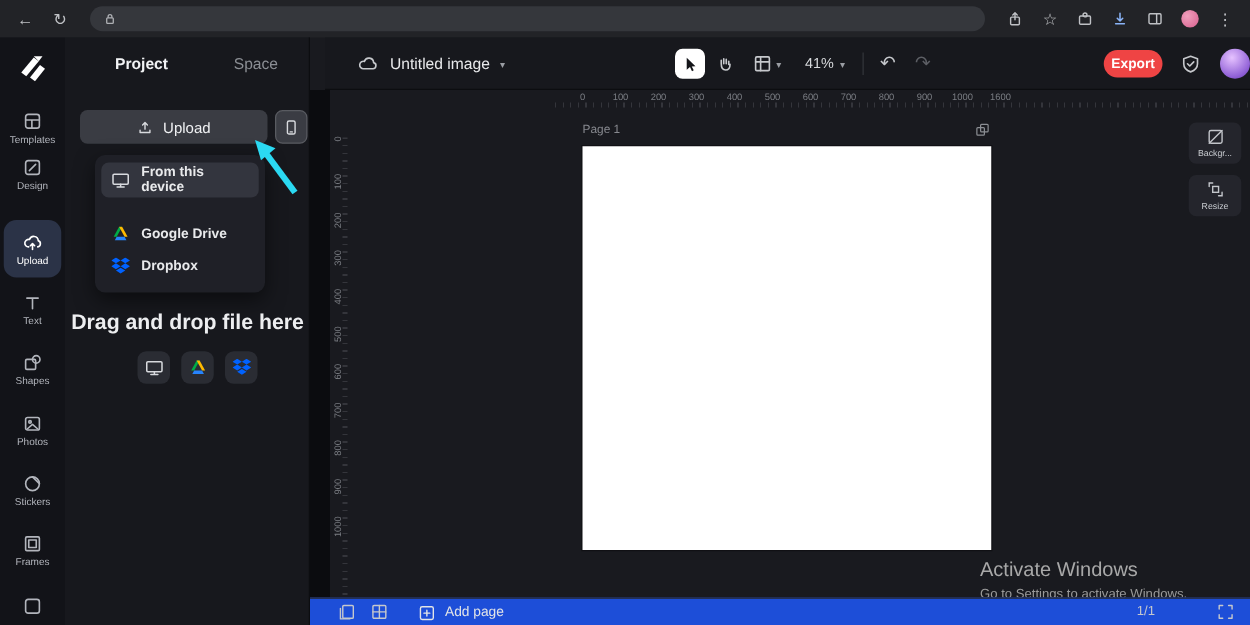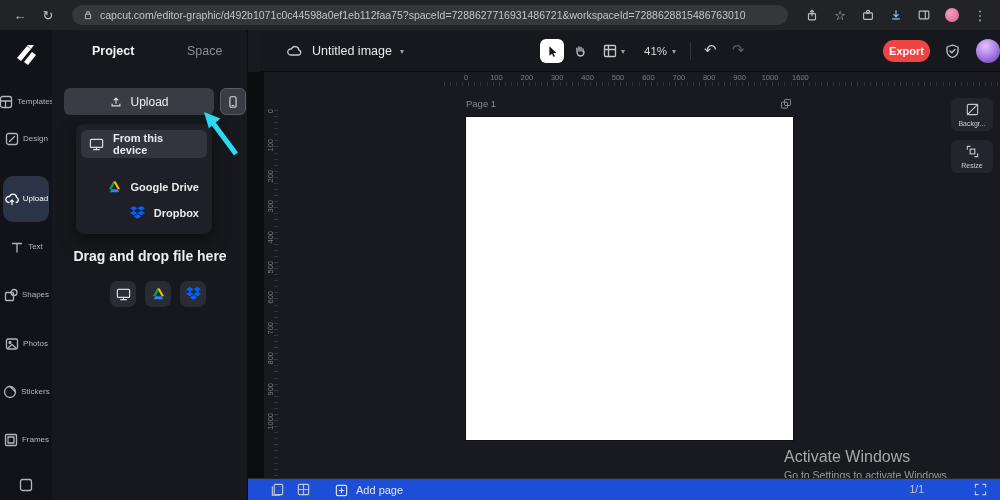--- a/index.html
+++ b/index.html
@@ -20,21 +20,21 @@
     text-overflow:ellipsis; }
   .b-avatar { width:14px; height:14px; border-radius:50%;
     background:radial-gradient(circle at 35% 35%, #f0a0bd, #d85f8e); }
 
   
   .sidebar { position:absolute; left:0; top:30px; width:52px; height:470px;
     background:#121318; overflow:hidden; z-index:5; }
   .logo { position:absolute; left:11px; top:9px; width:30px; height:30px;
     display:flex; align-items:center; justify-content:center; }
   .s-item { position:absolute; left:3px; width:46px; height:46px; border-radius:10px;
-    display:flex; flex-direction:row; align-items:center; justify-content:center;
+    display:flex; flex-direction:column; align-items:center; justify-content:center;
     gap:3px; color:#b2b5bc; cursor:pointer; }
   .s-item.active { background:#2b3347; color:#ffffff; }
   .s-lbl { font-size:8px; line-height:1; }
   .s-ico svg { stroke:currentColor; fill:none; stroke-width:1.3; stroke-linecap:round; stroke-linejoin:round; }
 
   
   .panel { position:absolute; left:52px; top:30px; width:196px; height:470px;
     background:#17181d; border-right:1px solid #0c0d10; z-index:4; }
   .tab { position:absolute; top:14px; font-size:12.5px; cursor:pointer; }
   .tab-active { color:#f2f3f5; font-weight:bold; }
@@ -42,25 +42,25 @@
   .upload-btn { position:absolute; left:12px; top:58px; width:150px; height:27px;
     background:#3a3c43; border-radius:6px; display:flex; align-items:center;
     justify-content:center; gap:7px; color:#f0f1f3; font-size:12px; cursor:pointer; }
   .phone-btn { position:absolute; left:168px; top:58px; width:26px; height:27px;
     background:#3a3c43; border:1px solid #595b61; border-radius:6px;
     display:flex; align-items:center; justify-content:center; cursor:pointer; }
   .dropdown { position:absolute; left:24px; top:94px; width:136px;
     background:#1f2027; border-radius:8px; padding:6px 5px 8px 5px;
     box-shadow:0 6px 16px rgba(0,0,0,.5); }
   .dd-item { display:flex; align-items:center; gap:9px; height:26px; padding:0 8px;
-    color:#e9eaec; font-size:11px; border-radius:6px; cursor:pointer;justify-content:flex-end; }
+    color:#e9eaec; font-size:11px; border-radius:6px; cursor:pointer; }
   .dd-first { height:28px; background:#33353e; font-weight:bold; margin-bottom:16px; }
   .dd-item svg { flex:0 0 auto; }
   .dropzone { position:absolute; left:0; top:218px; width:196px; text-align:center;
-    color:#edeef0; font-size:14px; font-weight:bold; }
+    color:#edeef0; font-size:17px; font-weight:bold; }
   .qbtn { position:absolute; top:251px; width:26px; height:26px; background:#2a2c33;
     border-radius:7px; display:flex; align-items:center; justify-content:center; cursor:pointer; }
   .panel .line-ico svg { stroke:#d8dade; fill:none; stroke-width:1.3; stroke-linecap:round; stroke-linejoin:round; }
 
   
   .toolbar { position:absolute; left:260px; top:30px; width:752px; height:42px;
     background:#17181d; border-bottom:1px solid #0c0d10; z-index:3; }
   .t-ic { position:absolute; top:13px; color:#c6c8cc; }
   .t-ic svg { stroke:currentColor; fill:none; stroke-width:1.3; stroke-linecap:round; stroke-linejoin:round; }
   .chev { color:#9a9da3; font-size:8px; }
@@ -116,21 +116,20 @@
   <div class="browser">
     <div class="b-ic">←</div>
     <div class="b-ic">↻</div>
     <div class="url-pill">
       <span>
         <svg width="12" height="12" viewBox="0 0 16 16" stroke="#aeb0b4" fill="none" stroke-width="1.4">
           <rect x="4.5" y="7" width="7" height="6" rx="1"></rect>
             <path d="M6 7 V5.5 a2 2 0 0 1 4 0 V7"></path>
         </svg>
       </span>
-      <span class="url-text">capcut.com/editor-graphic/d492b1071c0c44598a0ef1eb112faa75?spaceId=7288627716931486721&amp;workspaceId=7288628815486763010</span>
     </div>
     <div class="b-ic">
       <svg width="14" height="14" viewBox="0 0 16 16" stroke="#bfc1c5" fill="none" stroke-width="1.3" stroke-linecap="round" stroke-linejoin="round">
         <rect x="4" y="6.5" width="8" height="7" rx="1"></rect>
           <path d="M8 2.5 V9 M6 4.5 L8 2.5 l2 2"></path>
       </svg>
     </div>
     <div class="b-ic">☆</div>
     <div class="b-ic">
       <svg width="14" height="14" viewBox="0 0 16 16" stroke="#bfc1c5" fill="none" stroke-width="1.3">

